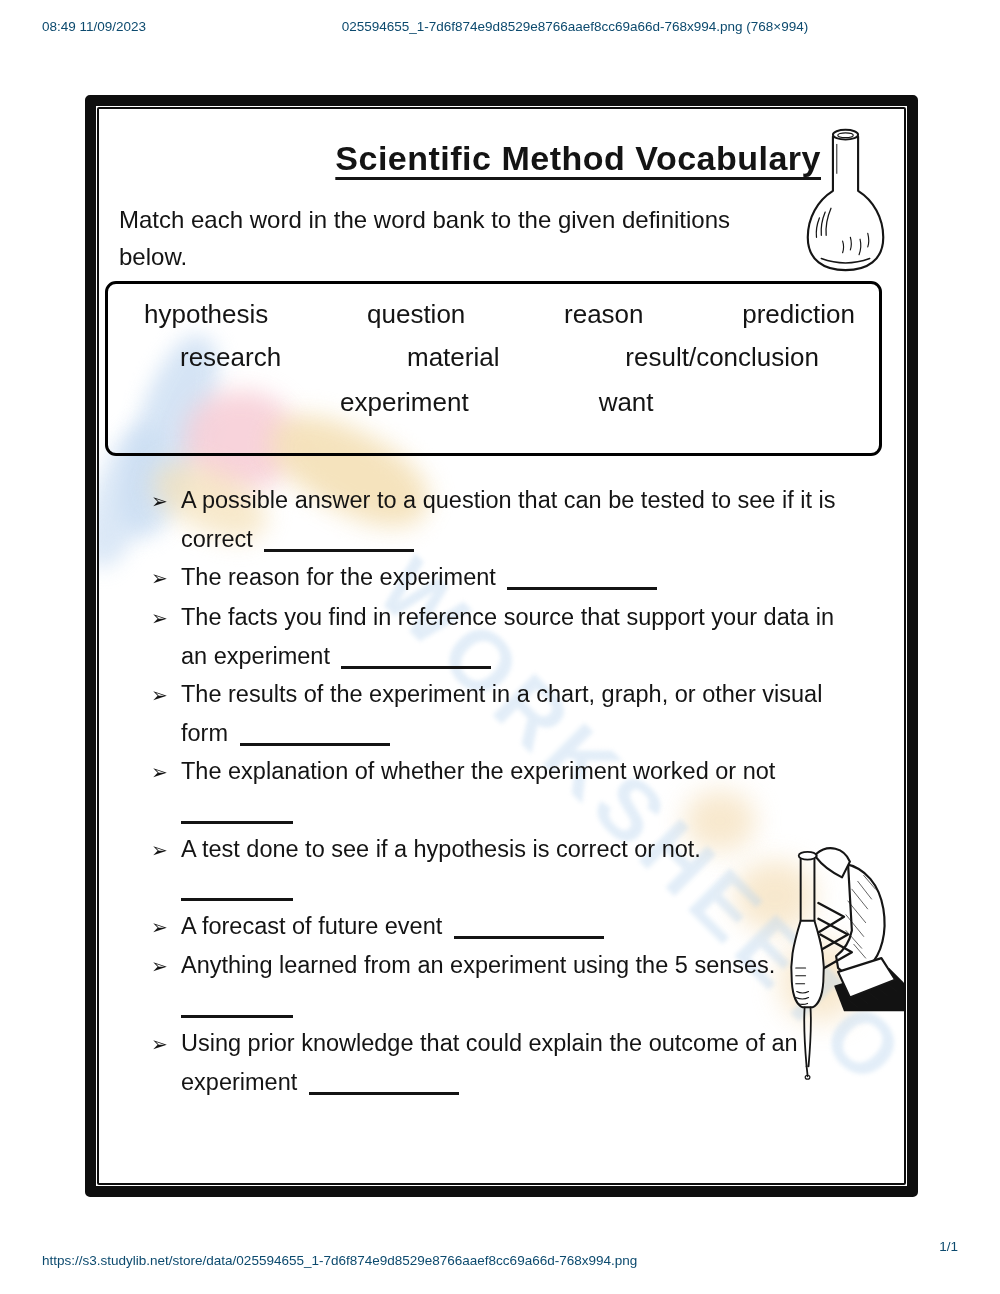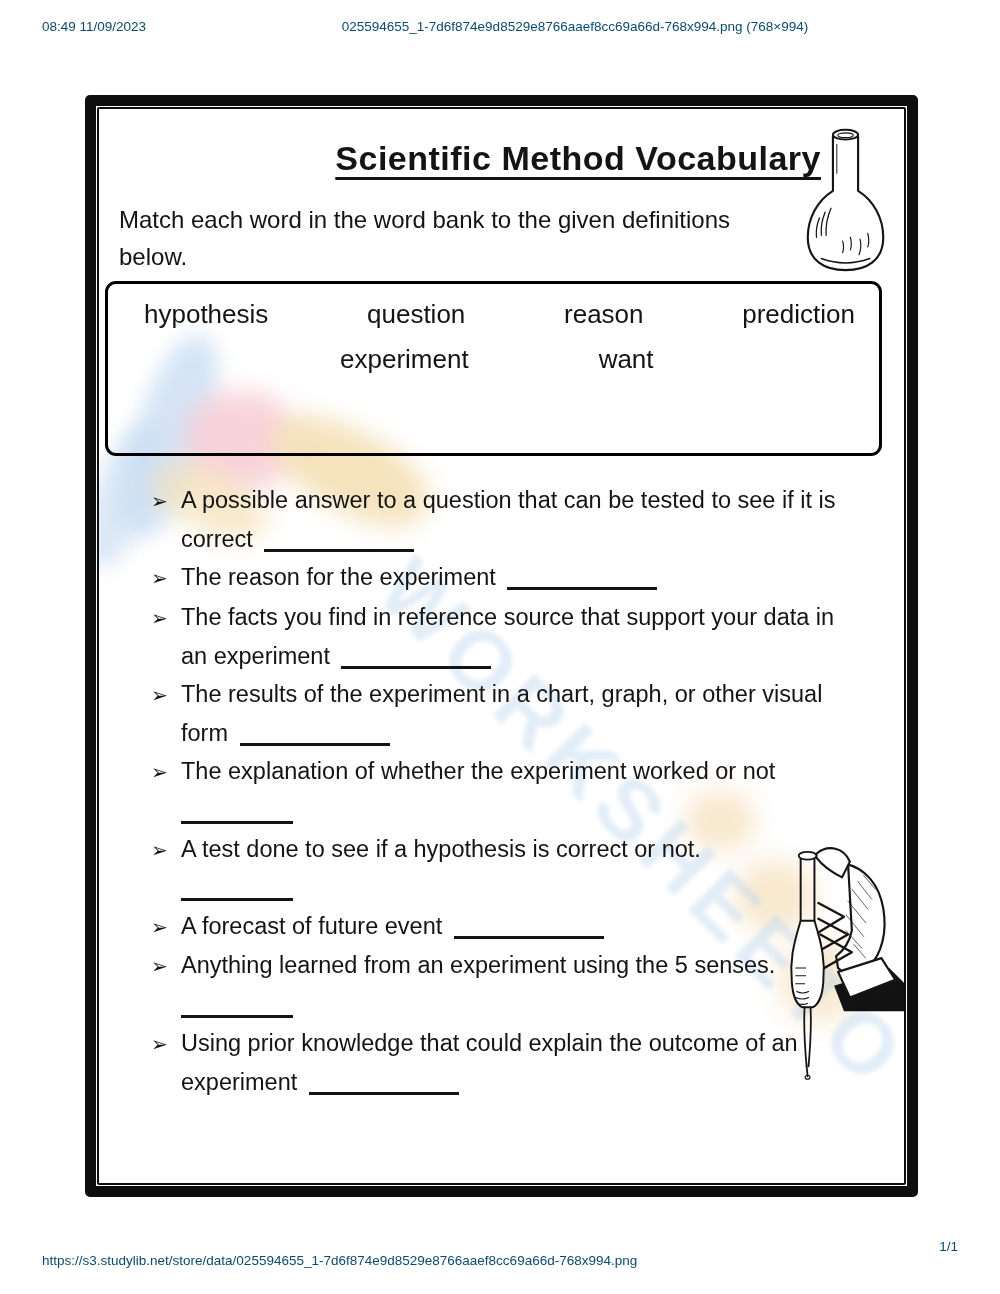--- a/index.html
+++ b/index.html
@@ -106,20 +106,25 @@
       </svg>
 
       <div class="word-bank">
         <div>
             <div class="wb-row r0">
               <span>hypothesis</span>
               <span>question</span>
               <span>reason</span>
               <span>prediction</span>
             </div>
+            <div class="wb-row r1">
+              <span>research</span>
+              <span>material</span>
+              <span>result/conclusion</span>
+            </div>
             <div class="wb-row r2">
               <span>experiment</span>
               <span>want</span>
             </div>
           </div>
       </div>
 
       <ul class="defs">
           <li class="def"><span class="arrow">➢</span>A possible answer to a question that can be tested to see if it is<br>correct <span class="blank"></span></li>
           <li class="def"><span class="arrow">➢</span>The reason for the experiment <span class="blank"></span></li>

